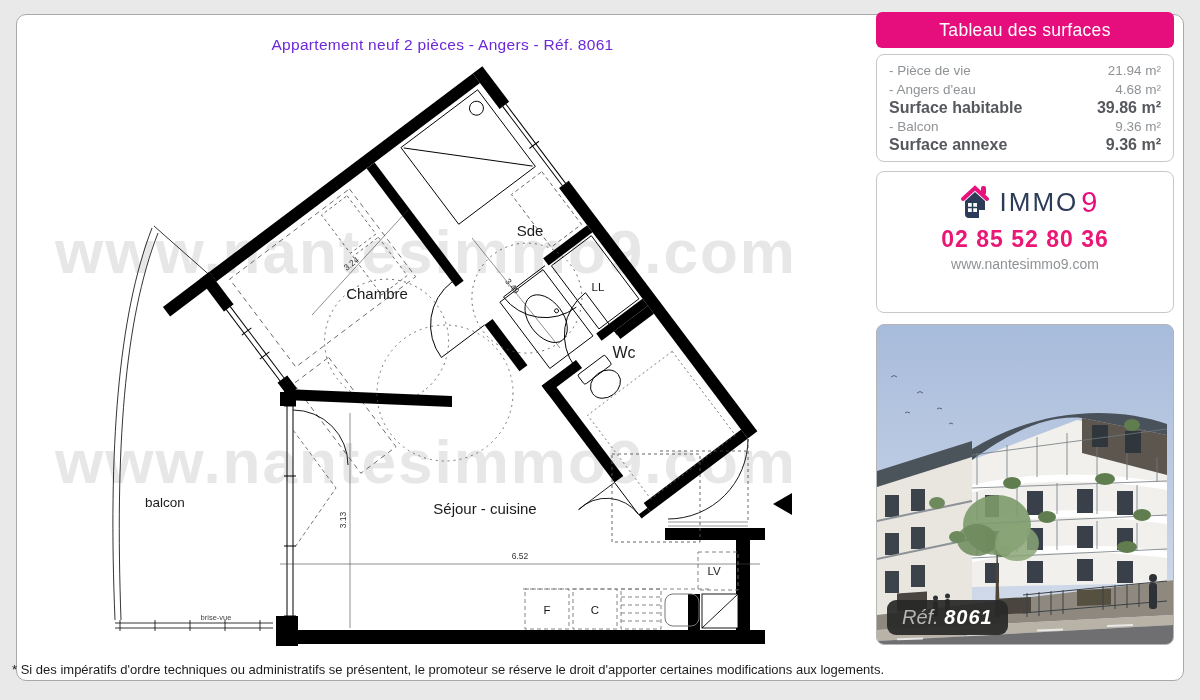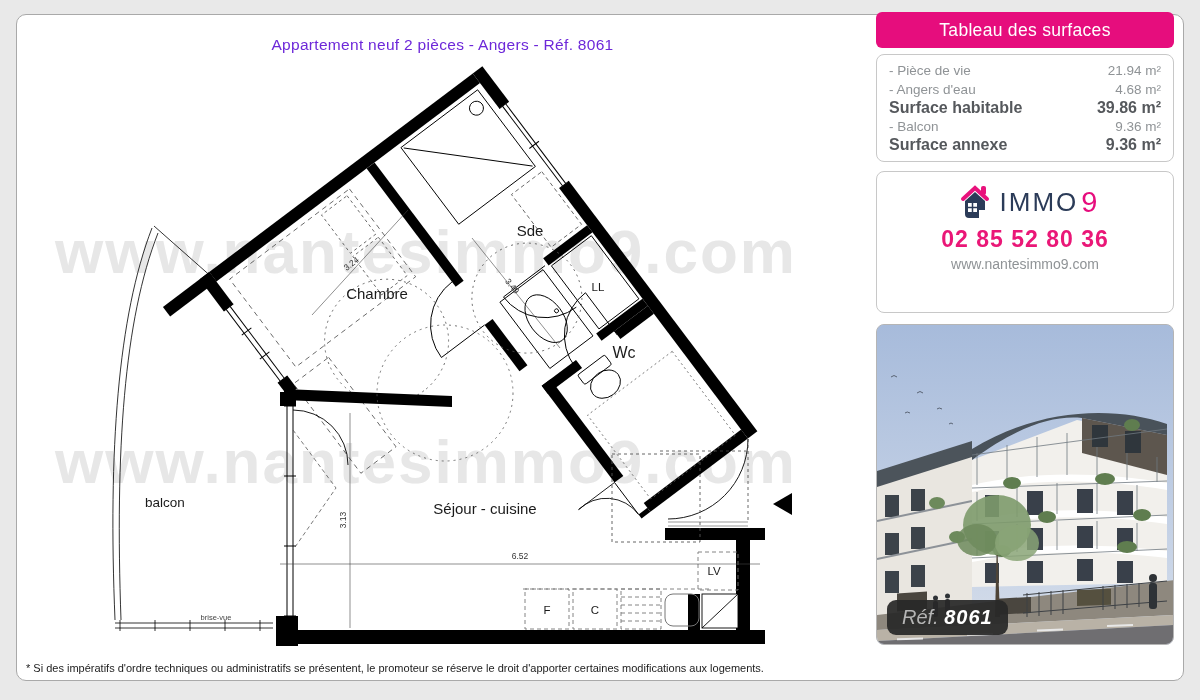--- a/index.html
+++ b/index.html
@@ -2,21 +2,21 @@
 <html style="--pink: #e60d7d; --navy: #2b3b58; --gray: #8f9396;"><head>
 <meta charset="utf-8">
 <style>
   :root{ --pink:#e60d7d; --navy:#2b3b58; --gray:#8f9396; --darkgray:#55585c; }
   *{ box-sizing:border-box; }
   html,body{ margin:0; padding:0; }
   body{ width:1200px; height:700px; background:#e9e9e9; font-family:"Liberation Sans",sans-serif; position:relative; overflow:hidden; }
   .main-card{ position:absolute; left:16px; top:14px; width:1168px; height:667px; background:#fff; border:1px solid #a9a9a9; border-radius:10px; }
   .page-title{ position:absolute; left:20px; top:36px; width:845px; text-align:center; color:#6d28d9; font-weight:normal; font-size:15.5px; letter-spacing:.3px; }
   .plan-wrap{ position:absolute; left:20px; top:58px; width:845px; height:600px; }
-  .disclaimer{ position:absolute; left:26px; top:662px; font-size:11px; color:#1c1c1c; }
+  .disclaimer{ position:absolute; left:12px; top:662px; font-size:13px; color:#1c1c1c; }
   .side{ position:absolute; left:876px; top:12px; width:298px; }
   .surface-header{ height:36px; background:var(--pink); border-radius:6px; color:#fff; display:flex; align-items:center; justify-content:center; font-size:17.5px; letter-spacing:.3px; }
   .surface-card{ margin-top:6px; border:1px solid #c8c8c8; border-radius:8px; padding:7px 12px 6px; background:#fff; }
   .srow{ display:flex; justify-content:space-between; font-size:13.5px; line-height:18.6px; color:var(--gray); }
   .srow.bold{ font-weight:bold; color:var(--darkgray); font-size:16px; }
   .contact-card{ margin-top:9px; border:1px solid #c8c8c8; border-radius:8px; height:142px; text-align:center; background:#fff; padding-top:12px; }
   .brand{ display:flex; align-items:center; justify-content:center; gap:3px; }
   .brand .immo{ color:var(--navy); font-size:26px; letter-spacing:2px; }
   .brand .nine{ color:var(--pink); font-size:29px; }
   .phone{ color:#ea1777; font-size:23px; font-weight:bold; letter-spacing:1px; margin-top:4px; }

